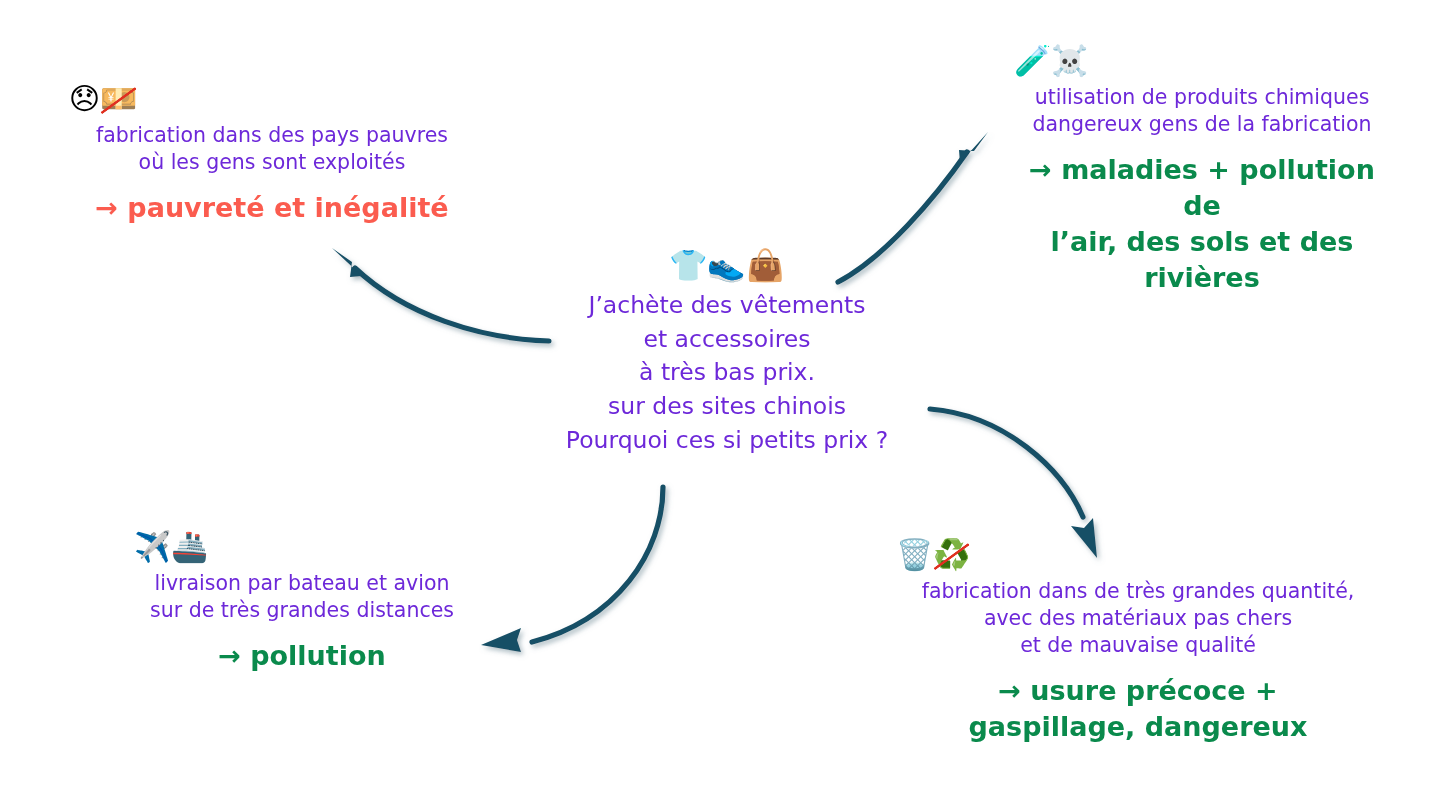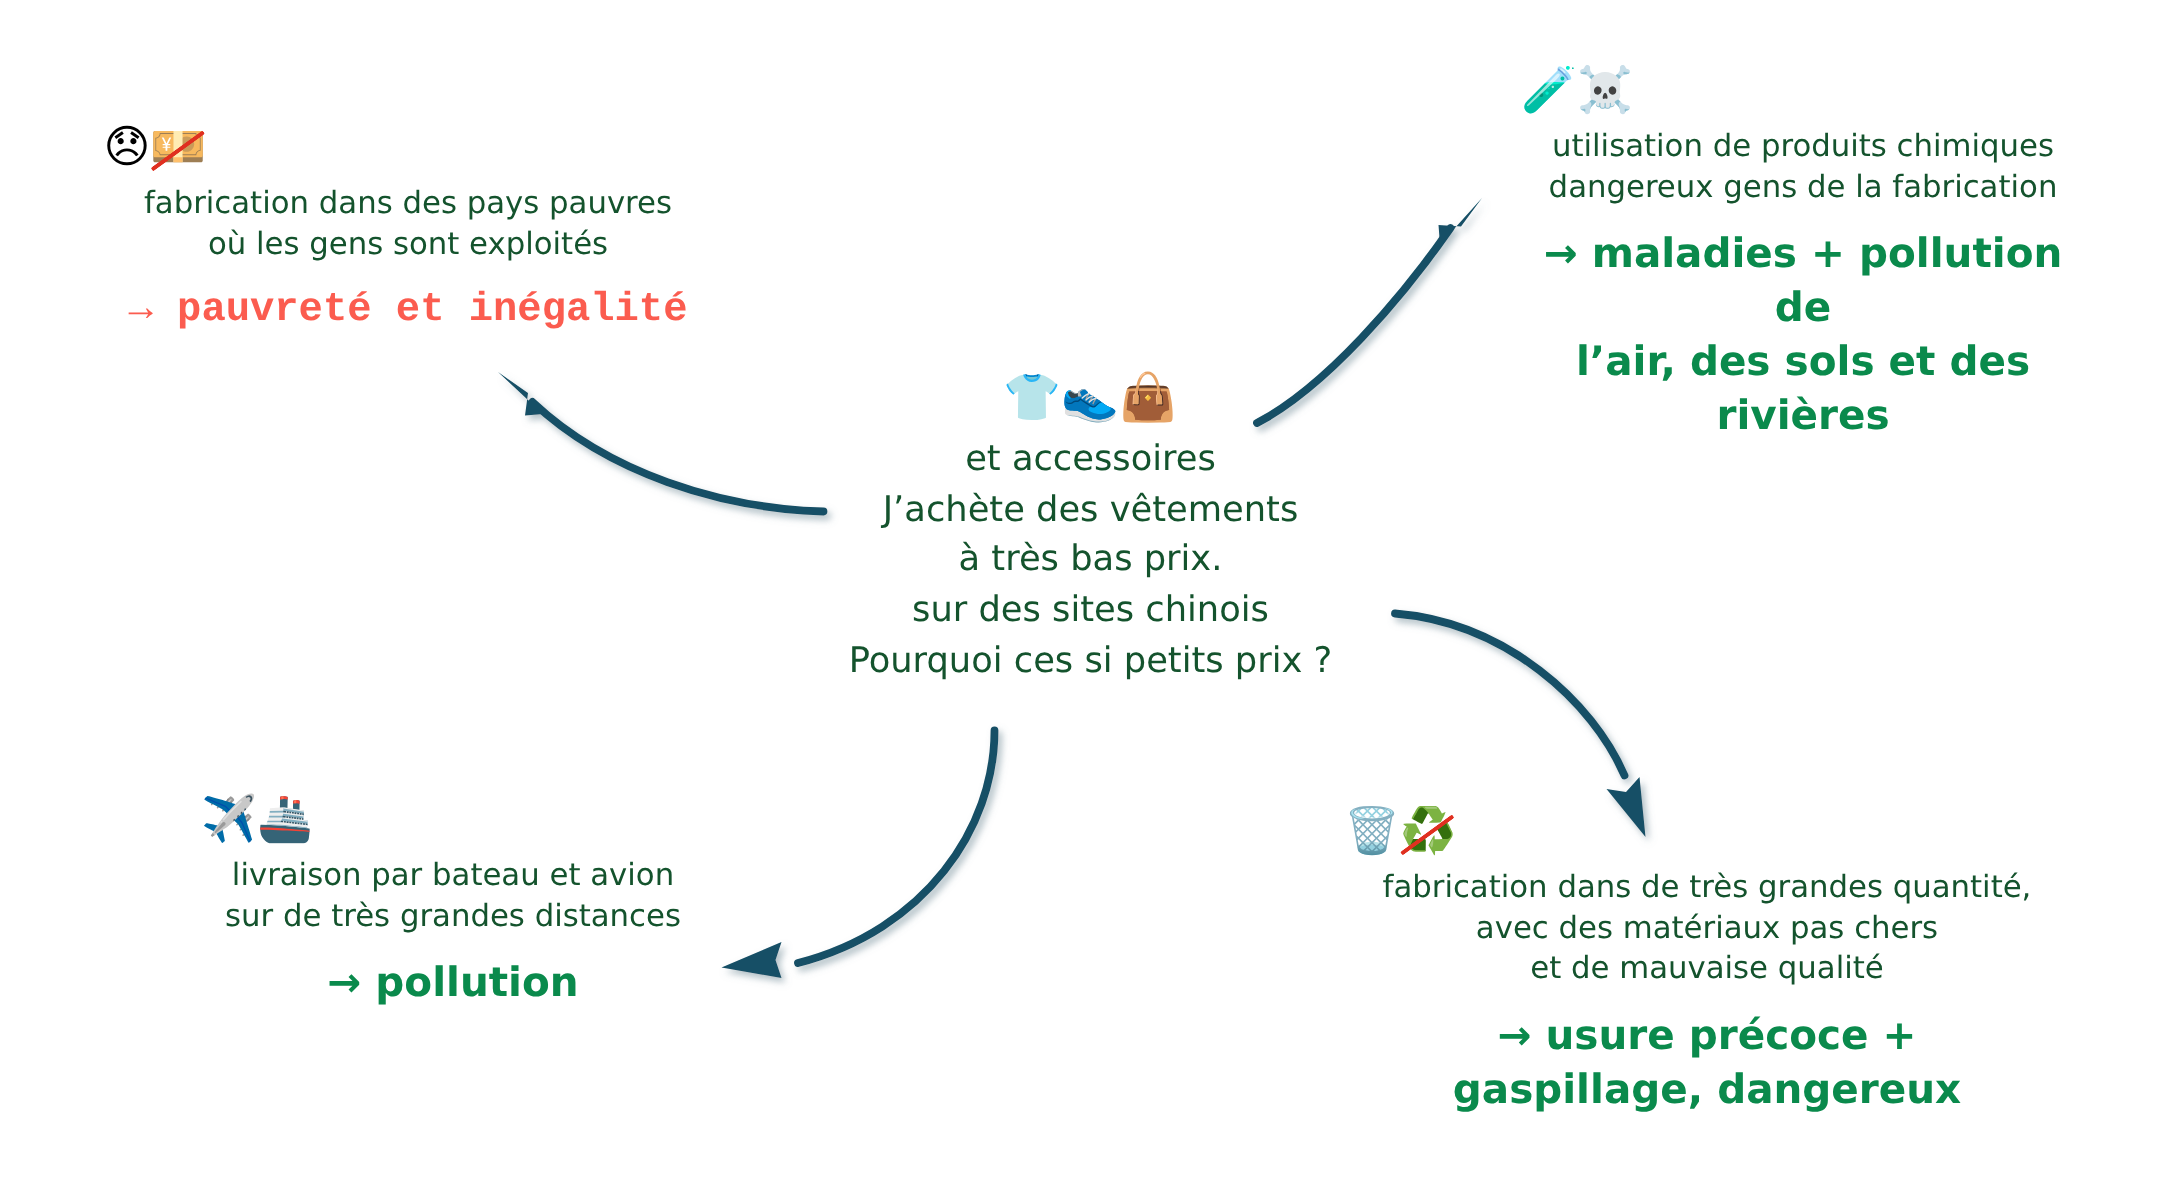--- a/index.html
+++ b/index.html
@@ -49,33 +49,33 @@
     left: -3px;
     right: -3px;
     top: 50%;
     height: 0;
     border-top: 3px solid #e03020;
     transform: rotate(-36deg);
     transform-origin: 50% 50%;
     border-radius: 2px;
   }
   .body-text {
-    color: #14532d;
+    color: #6d28d9;
     font-size: 20.5px;
     line-height: 1.33;
     font-weight: 400;
   }
   .concl {
     font-weight: 700;
     font-size: 27px;
     line-height: 1.33;
     margin-top: 14px;
   }
   .concl.green { color: #0a8a4c; }
-  .concl.red   { color: #fb5c4f; font-family: Liberation Mono, monospace; }
+  .concl.red   { color: #fb5c4f; }
 
   
   #node-center {
     left: 497px;
     top: 248px;
     width: 460px;
     text-align: center;
   }
   #node-center .body-text {
     font-size: 23.5px;
@@ -149,22 +149,22 @@
       <path d="M 930,409 C 1004,415 1062,468 1083,517" fill="none" stroke="#134f66" stroke-width="5.2" stroke-linecap="round"></path>
       <path d="M 1097,558 L 1071,526 L 1084,528 L 1093,518 Z" fill="#134f66"></path>
     </g>
   </svg>
 
   <div class="node" id="node-center">
     <div class="emoji-row-wrap">
       <span class="emoji-row">👕👟👜</span>
     </div>
     <div class="body-text">
+      <span class="txtline">J’achète des vêtements</span>
       <span class="txtline">et accessoires</span>
-      <span class="txtline">J’achète des vêtements</span>
       <span class="txtline">à très bas prix.</span>
       <span class="txtline">sur des sites chinois</span>
       <span class="txtline">Pourquoi ces si petits prix ?</span>
     </div>
   </div>
 
   <div class="node" id="node-topleft">
     <div class="emoji-row-wrap">
       <span class="emoji-row">😞</span><span class="emoji-row emoji-strike">💴</span>
     </div>

